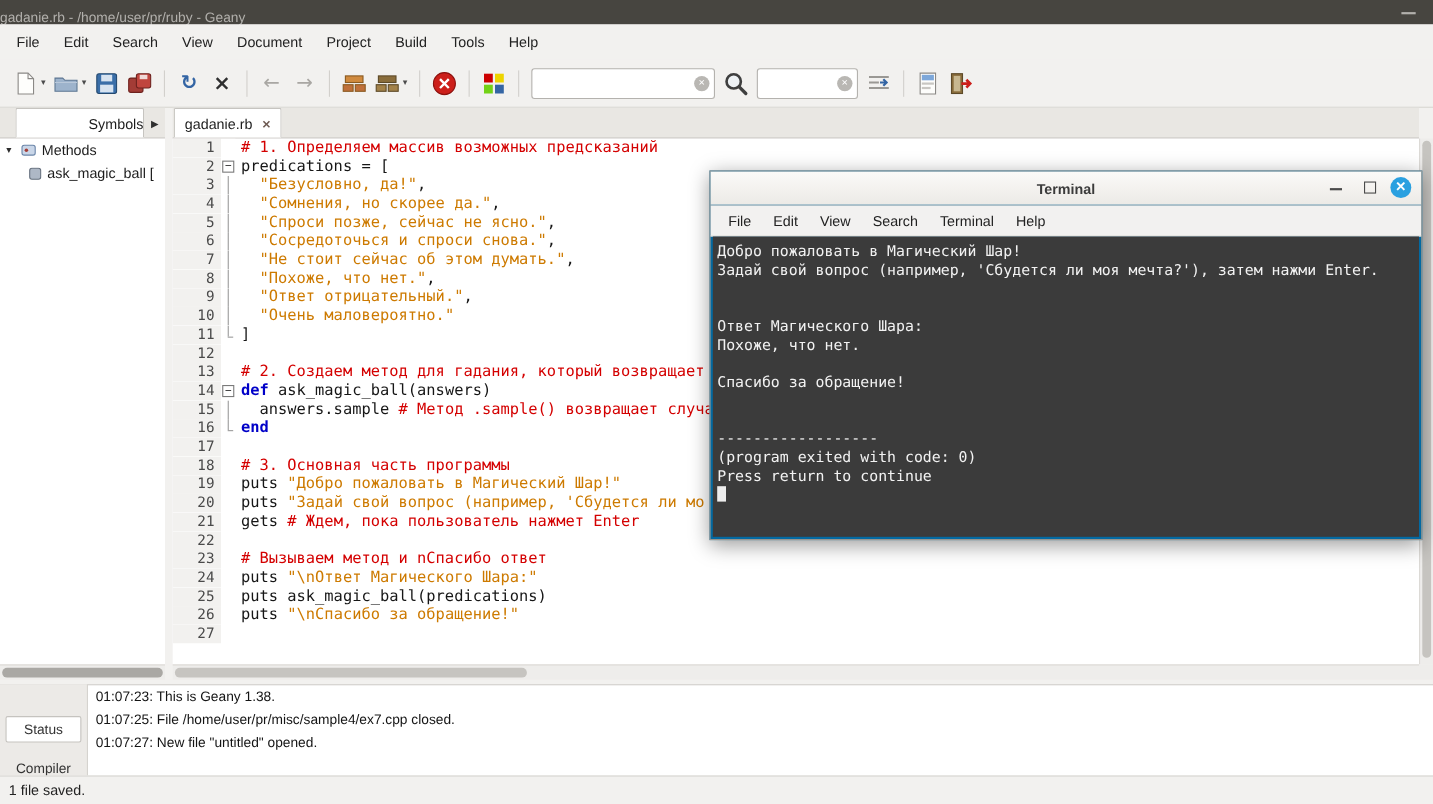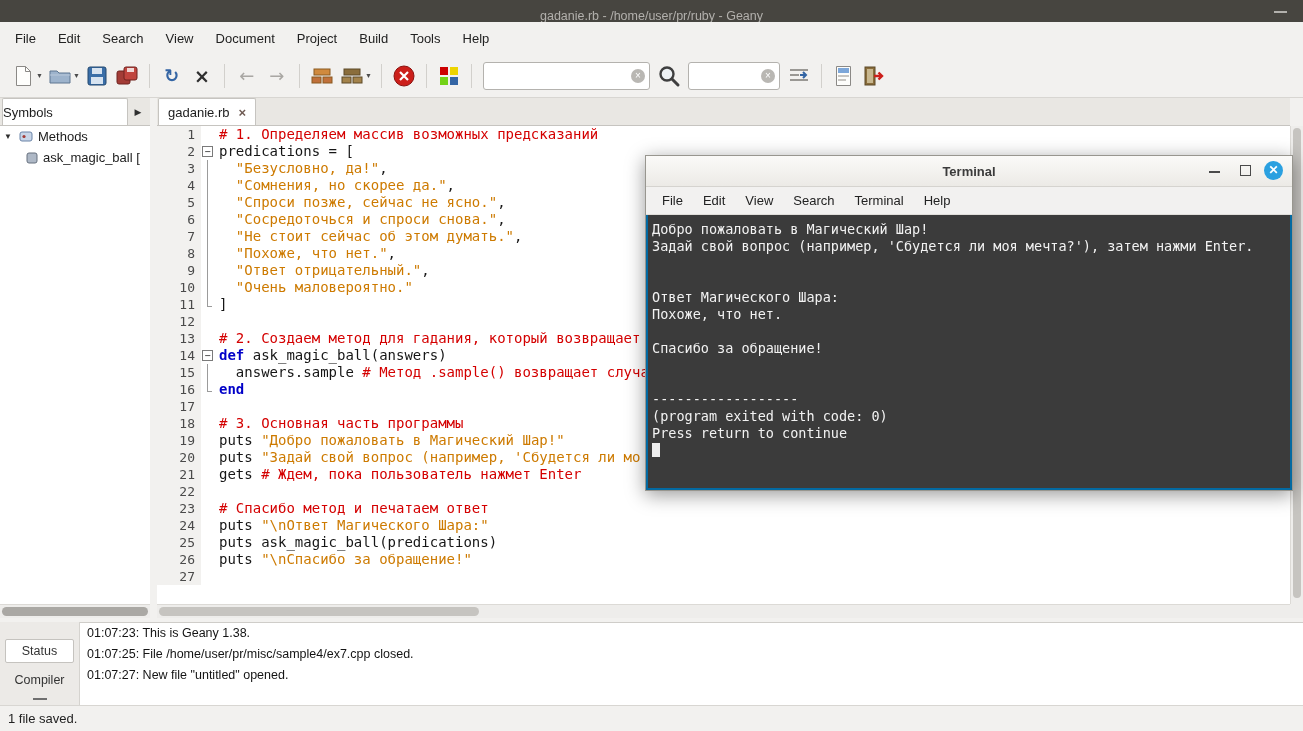--- a/index.html
+++ b/index.html
@@ -2,21 +2,21 @@
 <html><head>
 <meta charset="utf-8">
 <style>
   html,body{margin:0;padding:0}
   body{width:1303px;height:731px;position:relative;overflow:hidden;
        font-family:"Liberation Sans",sans-serif;background:#f2f1ef;color:#1c1c1c}
   svg{display:block}
 
   
   .titlebar{position:absolute;left:0;top:0;width:1303px;height:32px;background:#474540;
-            display:flex;align-items:center;justify-content:center}
+            display:flex;align-items:center;justify-content:flex-start}
   .titlebar .title{font-size:12.5px;color:#b2b0ac}
   .min-dash{position:absolute;right:16px;top:11px;width:13px;height:2px;background:#b2b0ac}
 
   .menubar{position:absolute;top:22px;left:0;width:1303px;height:32px;background:#f2f1ef;
            display:flex;align-items:center;padding-left:4px;box-sizing:border-box}
   .menu-item{padding:6px 11px;font-size:13px;color:#222}
 
   .toolbar{position:absolute;top:54px;left:0;width:1303px;height:44px;background:#f2f1ef;
            border-bottom:1px solid #d8d6d2;display:flex;align-items:center;padding-left:8px;box-sizing:border-box}
   .tbtn{min-width:24px;height:28px;display:flex;align-items:center;justify-content:center;margin:0 3px}
@@ -27,22 +27,22 @@
           display:flex;align-items:center;margin:0 4px;position:relative}
   .tentry input{border:none;outline:none;background:transparent;flex:1;font-size:13px;padding:0 20px 0 6px;
                 font-family:"Liberation Sans",sans-serif}
   .tentry.small{width:90px}
   .clear-ic{position:absolute;right:4px;top:6px;width:14px;height:14px;border-radius:7px;background:#b9b7b3;
             color:#fff;font-size:10px;line-height:14px;text-align:center}
 
   
   .side-tabstrip{position:absolute;top:98px;left:0;width:150px;height:28px;background:#e9e7e3;
                  border-bottom:1px solid #c6c4c0;display:flex;align-items:flex-end;box-sizing:border-box}
-  .side-tab{height:26px;width:124px;margin-left:2px;background:#fff;border:1px solid #c6c4c0;border-bottom:none;
-            border-radius:2px 2px 0 0;display:flex;align-items:center;justify-content:flex-start;font-size:13px}
+  .side-tab{height:26px;width:124px;margin-left:14px;background:#fff;border:1px solid #c6c4c0;border-bottom:none;
+            border-radius:2px 2px 0 0;display:flex;align-items:center;justify-content:flex-end;font-size:13px}
   .tab-arrow{width:20px;height:26px;display:flex;align-items:center;justify-content:center;font-size:9px;color:#2f2f2f}
   .doc-tabstrip{position:absolute;top:98px;left:157px;width:1133px;height:28px;background:#e9e7e3;
                 border-bottom:1px solid #c6c4c0;display:flex;align-items:flex-end;box-sizing:border-box}
   .doc-tab{height:26px;margin-left:1px;background:#fff;border:1px solid #c6c4c0;border-bottom:none;
            border-radius:2px 2px 0 0;display:flex;align-items:center;gap:9px;padding:0 9px;font-size:13px}
   .tab-close{font-size:13px;color:#6e5a52;font-weight:bold}
 
   
   .sidebar{position:absolute;top:126px;left:0;width:150px;height:478px;background:#fff;overflow:hidden}
   .tree-row{display:flex;align-items:center;height:21px;font-size:13px;gap:5px}
@@ -77,21 +77,21 @@
   .sidebar-h .hthumb{left:2px;width:146px}
   .editor-h .hthumb{left:2px;width:320px;background:#c6c4c0}
   .corner{position:absolute;top:604px;left:150px;width:7px;height:14px;background:#f2f1ef}
   .corner2{position:absolute;top:604px;left:1290px;width:13px;height:14px;background:#eeedeb}
 
   
   .msg-splitter{position:absolute;top:618px;left:0;width:1303px;height:4px;background:#f2f1ef}
   .msgwin{position:absolute;top:622px;left:0;width:1303px;height:83px;background:#fff;border-top:1px solid #cfcdc9;box-sizing:border-box}
   .msg-tabcol{position:absolute;top:622px;left:0;width:80px;height:83px;background:#eceae7;border-right:1px solid #d5d3cf;
               box-sizing:border-box;padding-top:17px}
-  .msg-tab{margin:0 5px 5px;height:22px;display:flex;align-items:center;justify-content:center;font-size:12.5px;color:#333;
+  .msg-tab{margin:12px 5px 5px;height:22px;display:flex;align-items:center;justify-content:center;font-size:12.5px;color:#333;
            border:1px solid transparent}
   .msg-tab.active{background:#fff;border:1px solid #c5c3bf;border-radius:2px}
   .msg-tab-partial{width:14px;height:2px;background:#6f6f6f;margin:6px auto 0}
   .log{position:absolute;top:622px;left:81px;width:1222px;height:83px;overflow:hidden;
        font-family:Liberation Sans, sans-serif;font-size:12.5px;color:#141414;padding:1px 0 0 6px;box-sizing:border-box}
   .log-line{height:21px;line-height:21px;white-space:pre}
 
   .statusbar{position:absolute;top:705px;left:0;width:1303px;height:26px;background:#f2f1ef;border-top:1px solid #d8d6d2;
              display:flex;align-items:center;padding-left:8px;box-sizing:border-box;font-size:13px;color:#222}
 
@@ -386,21 +386,21 @@
         <div class="code-text"><span class="tok-d">gets </span><span class="tok-c"># Ждем, пока пользователь нажмет Enter</span></div>
       </div>
       <div class="code-row">
         <div class="ln">22</div>
         <div class="fold"></div>
         <div class="code-text"></div>
       </div>
       <div class="code-row">
         <div class="ln">23</div>
         <div class="fold"></div>
-        <div class="code-text"><span class="tok-c"># Спасибо метод и печатаем ответ</span></div>
+        <div class="code-text"><span class="tok-c"># Вызываем метод и nСпасибо ответ</span></div>
       </div>
       <div class="code-row">
         <div class="ln">24</div>
         <div class="fold"></div>
         <div class="code-text"><span class="tok-d">puts </span><span class="tok-s">"\nОтвет Магического Шара:"</span></div>
       </div>
       <div class="code-row">
         <div class="ln">25</div>
         <div class="fold"></div>
         <div class="code-text"><span class="tok-d">puts ask_magic_ball(predications)</span></div>

